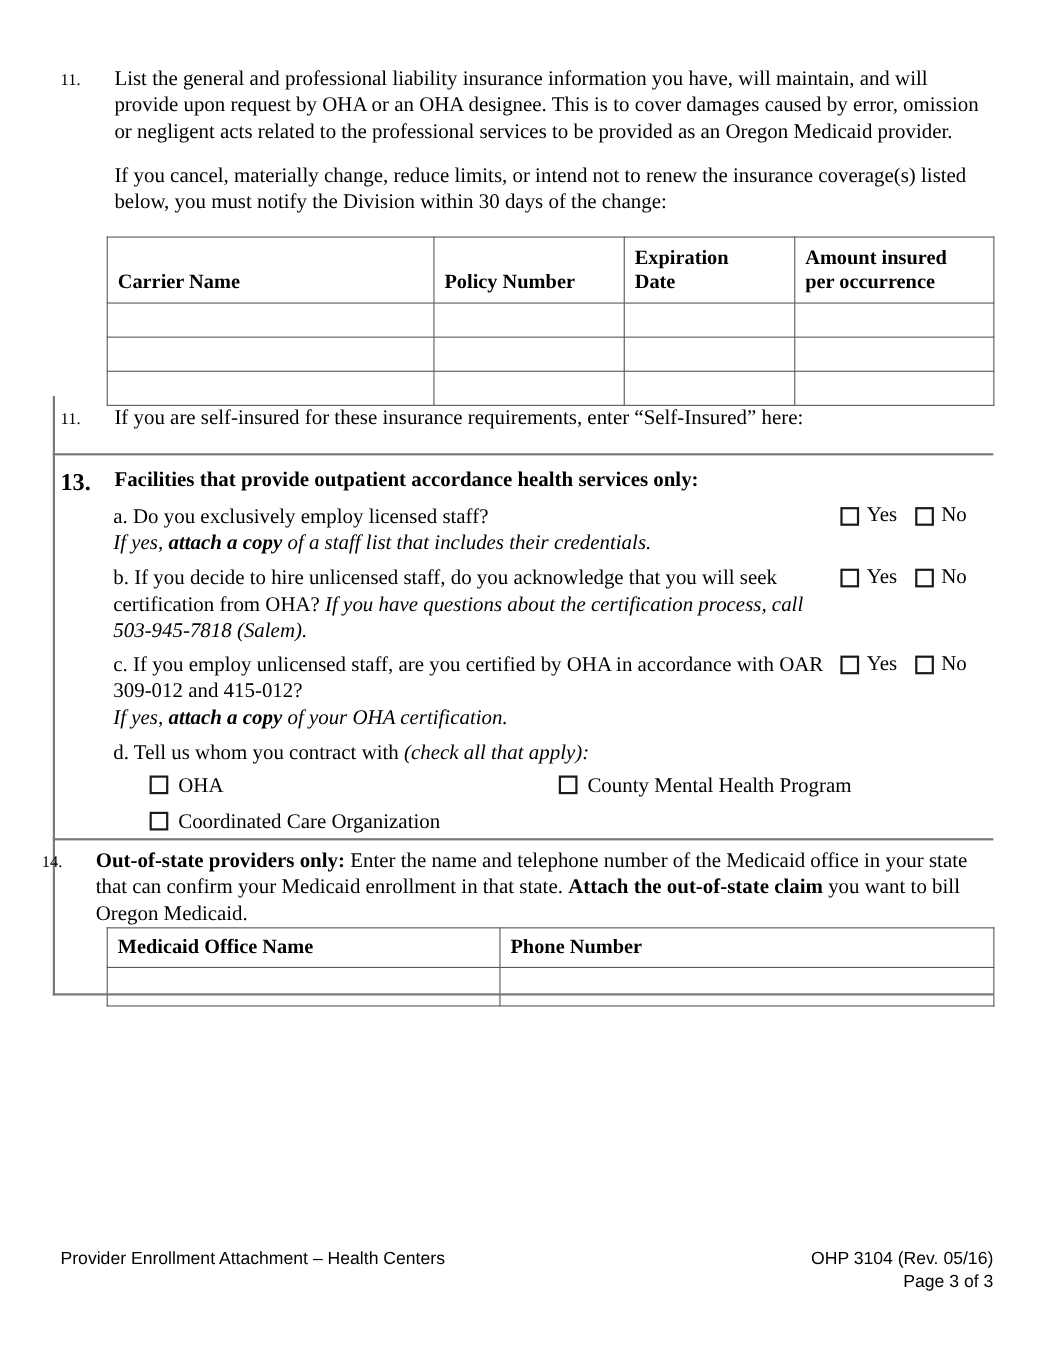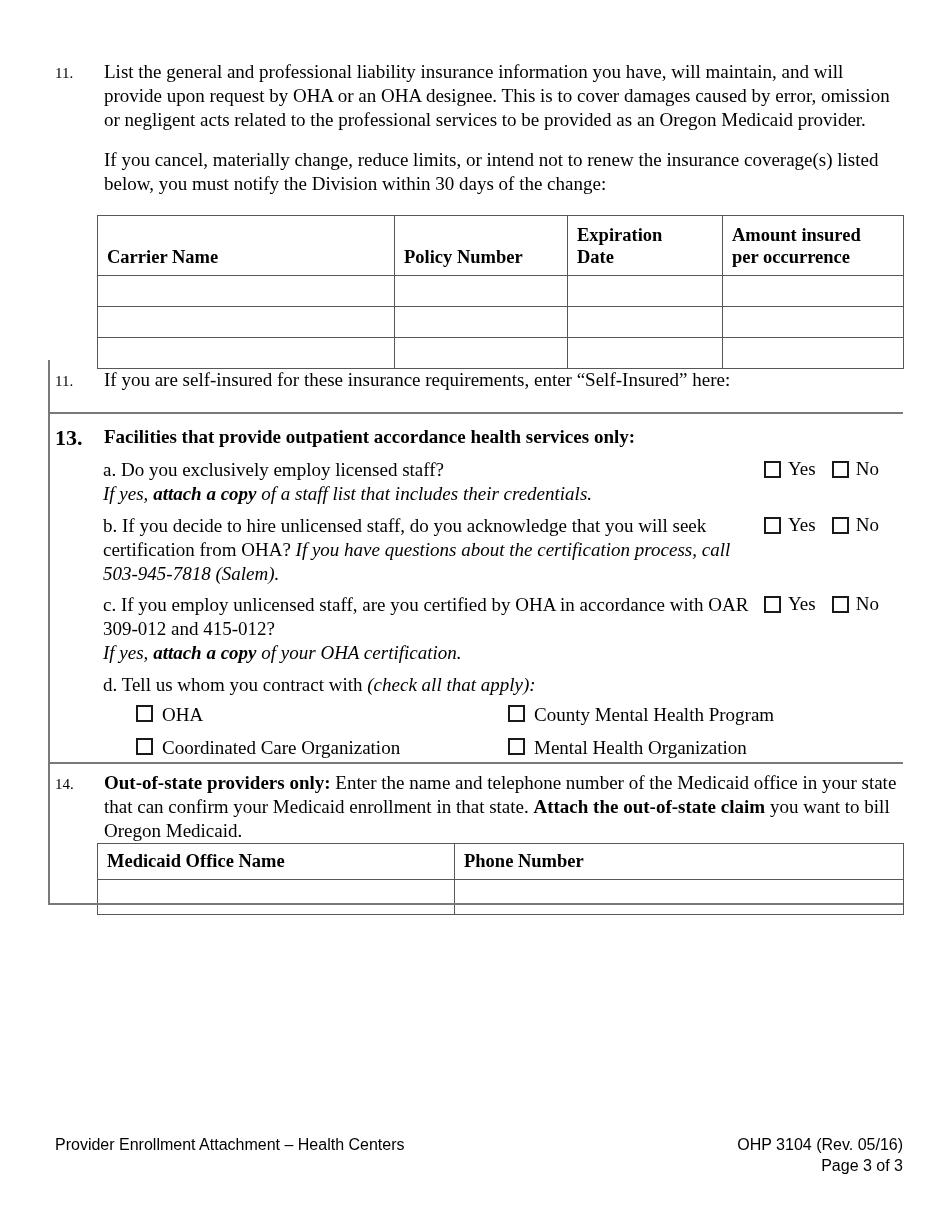--- a/index.html
+++ b/index.html
@@ -236,32 +236,28 @@
       <div class="opt col2">
         <span class="cbox"></span>
         <span>County Mental Health Program</span>
       </div>
     </div>
     <div class="optrow">
       <div class="opt col1">
         <span class="cbox"></span>
         <span>Coordinated Care Organization</span>
       </div>
-      <div class="opt col2">
-        <span class="cbox"></span>
-        <span>Mental Health Organization</span>
-      </div>
     </div>
   </div>
 
   <div class="rule" style="top:762px;"></div>
 
   <div class="vrule" style="top:762px; height:143px;"></div>
 
-  <div class="item" style="left:55px; top:771px; width:848px;">
+  <div class="item" style="left:38px; top:771px; width:848px;">
     <div class="item-num">14.</div>
     <div class="item-body">
       <b>Out-of-state providers only:</b><span> Enter the name and telephone number of the Medicaid office in your state that can confirm your Medicaid enrollment in that state. </span><b>Attach the out-of-state claim</b><span> you want to bill Oregon Medicaid.</span>
     </div>
   </div>
 
   <table class="form-table" style="left:97px; top:843px; width:806px;">
     <colgroup>
       <col style="width:357px;">
       <col style="width:449px;">

